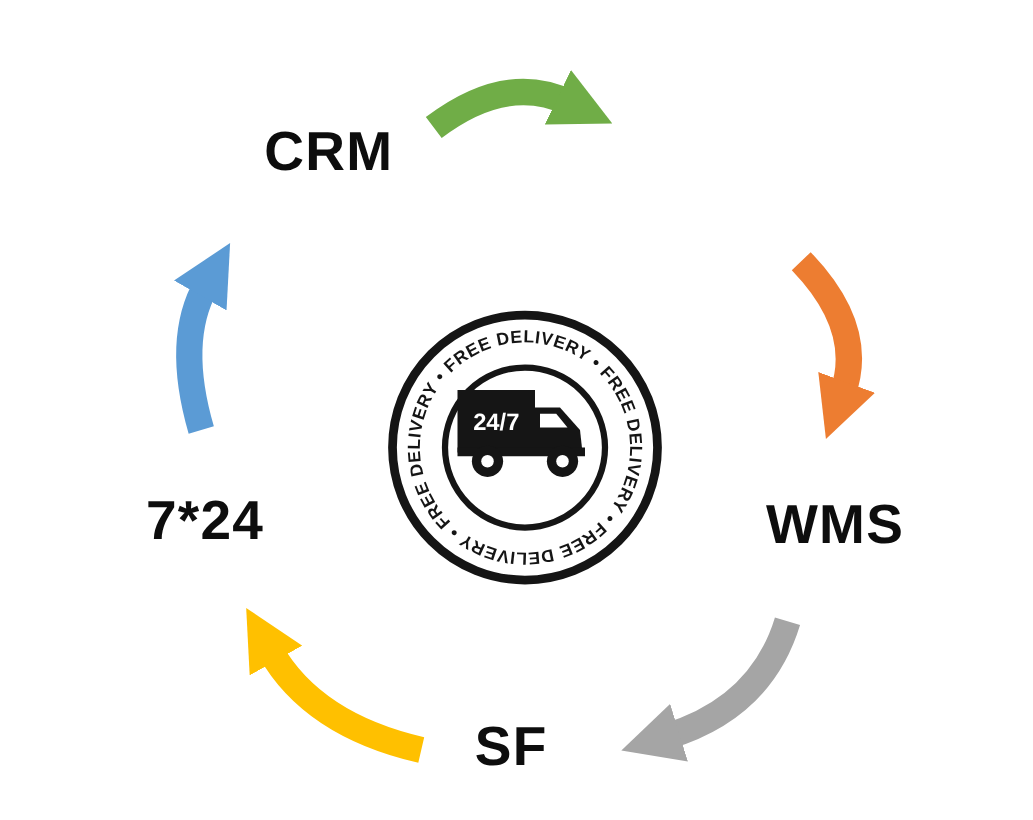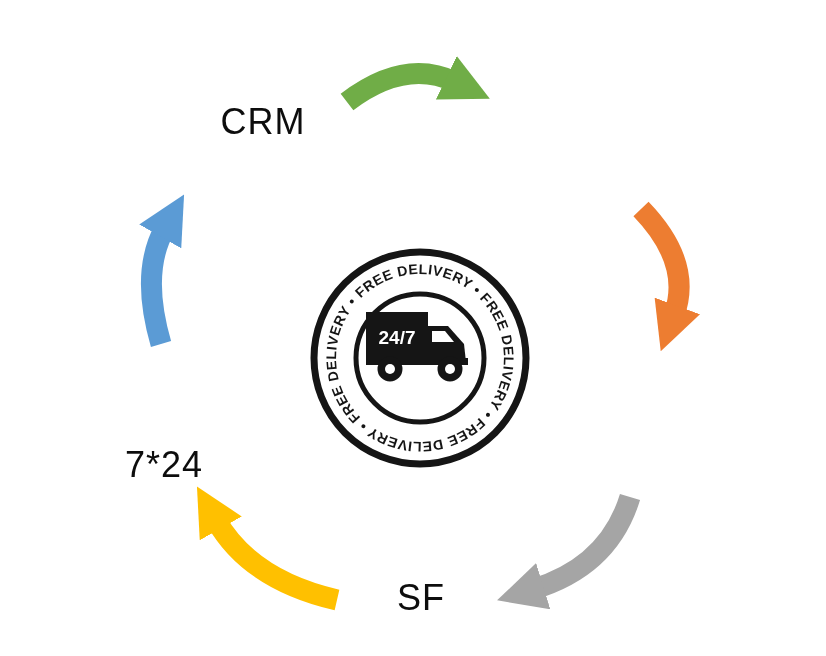--- a/index.html
+++ b/index.html
@@ -16,22 +16,22 @@
     font-family: "Liberation Sans", sans-serif;
   }
   .diagram-svg {
     position: absolute;
     left: 0;
     top: 0;
   }
   .node-label {
     position: absolute;
     transform: translate(-50%, -50%);
-    font-weight: normal;
-    font-size: 36px;
+    font-weight: bold;
+    font-size: 44px;
     letter-spacing: 1px;
     color: #0d0d0d;
     white-space: nowrap;
     user-select: none;
   }
   .arrow-path {
     fill: none;
     stroke-linecap: butt;
   }
   .ring-text {
@@ -94,16 +94,17 @@
         <rect x="366" y="358" width="102" height="7" fill="#151515"></rect>
         <circle cx="390" cy="369" r="12.5" fill="#151515"></circle>
         <circle cx="390" cy="369" r="5" fill="#ffffff"></circle>
         <circle cx="450" cy="369" r="12.5" fill="#151515"></circle>
         <circle cx="450" cy="369" r="5" fill="#ffffff"></circle>
       </g>
     </g>
   </svg>
 
   <div class="node-label" style="left:263px; top:122px;">CRM</div>
-  <div class="node-label" style="left:421px; top:598px;">SF</div>
-  <div class="node-label" style="left:164px; top:417px;margin-top:48px;">7*24</div>
+  <div class="node-label" style="left:668px; top:420px;">WMS</div>
+  <div class="node-label" style="left:409px; top:598px;">SF</div>
+  <div class="node-label" style="left:164px; top:417px;">7*24</div>
 
 </div>
 
 </body></html>

